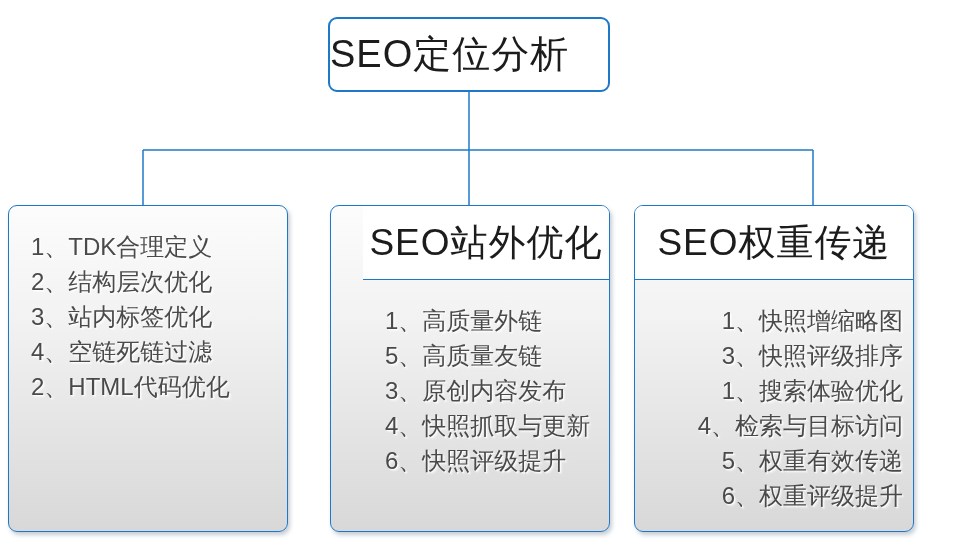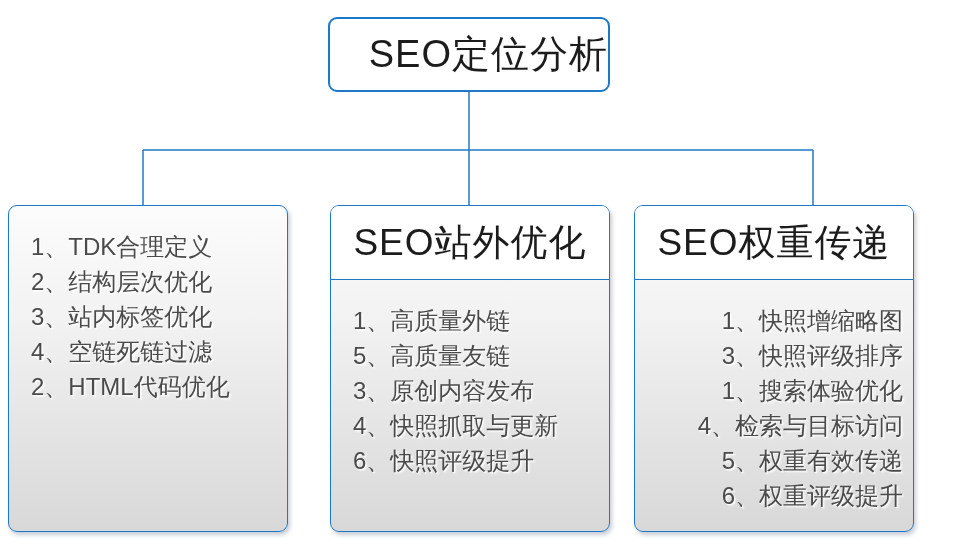--- a/index.html
+++ b/index.html
@@ -20,40 +20,40 @@
   }
   .root-box {
     position: absolute;
     left: 328px; top: 17px;
     width: 282px; height: 75px;
     background: #ffffff;
     border: 2px solid #1E78C8;
     border-radius: 9px;
     display: flex;
     align-items: center;
-    justify-content: flex-end;
+    justify-content: flex-start;
     font-size: 38px;
     color: #1c1c1c;
     letter-spacing: 1px;
     white-space: nowrap;
   }
   .col {
     position: absolute;
     top: 205px;
     width: 280px;
     height: 327px;
     border: 1.5px solid #1E78C8;
     border-radius: 9px;
     background: linear-gradient(to bottom, #fcfcfc 0%, #f2f2f2 35%, #e2e2e2 75%, #d8d8d8 100%);
     box-shadow: 2px 3px 4px rgba(130, 145, 160, 0.45);
     overflow: hidden;
   }
   .col-inner { width: 100%; height: 100%; }
   .col-left   { left: 8px; }
-  .col-middle { left: 330px; }
+  .col-middle { left: 330px; padding-left: 32px; }
   .col-right  { left: 634px; text-align: right; }
   .col-header {
     height: 74px;
     background: #ffffff;
     border-bottom: 1.5px solid #1E78C8;
     display: flex;
     align-items: center;
     justify-content: center;
     font-size: 37px;
     color: #1c1c1c;

